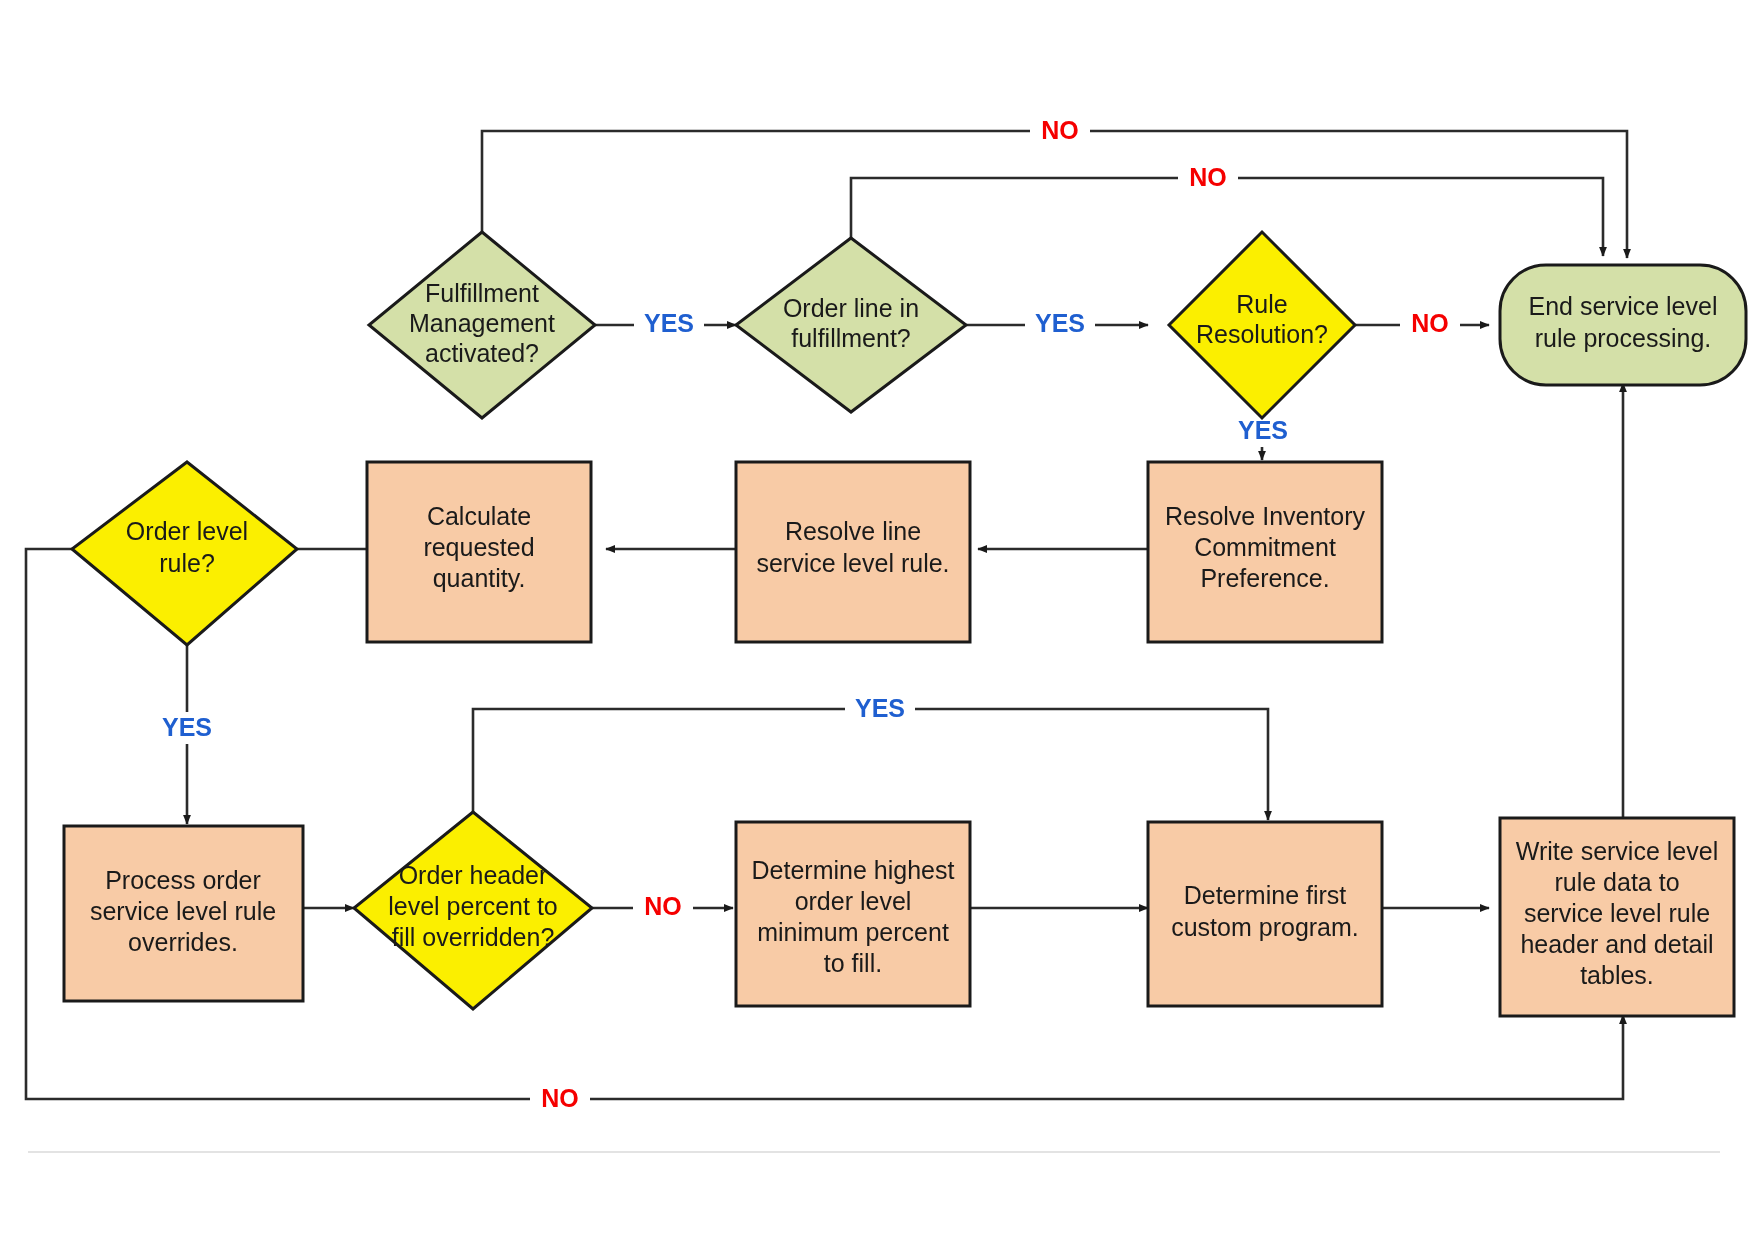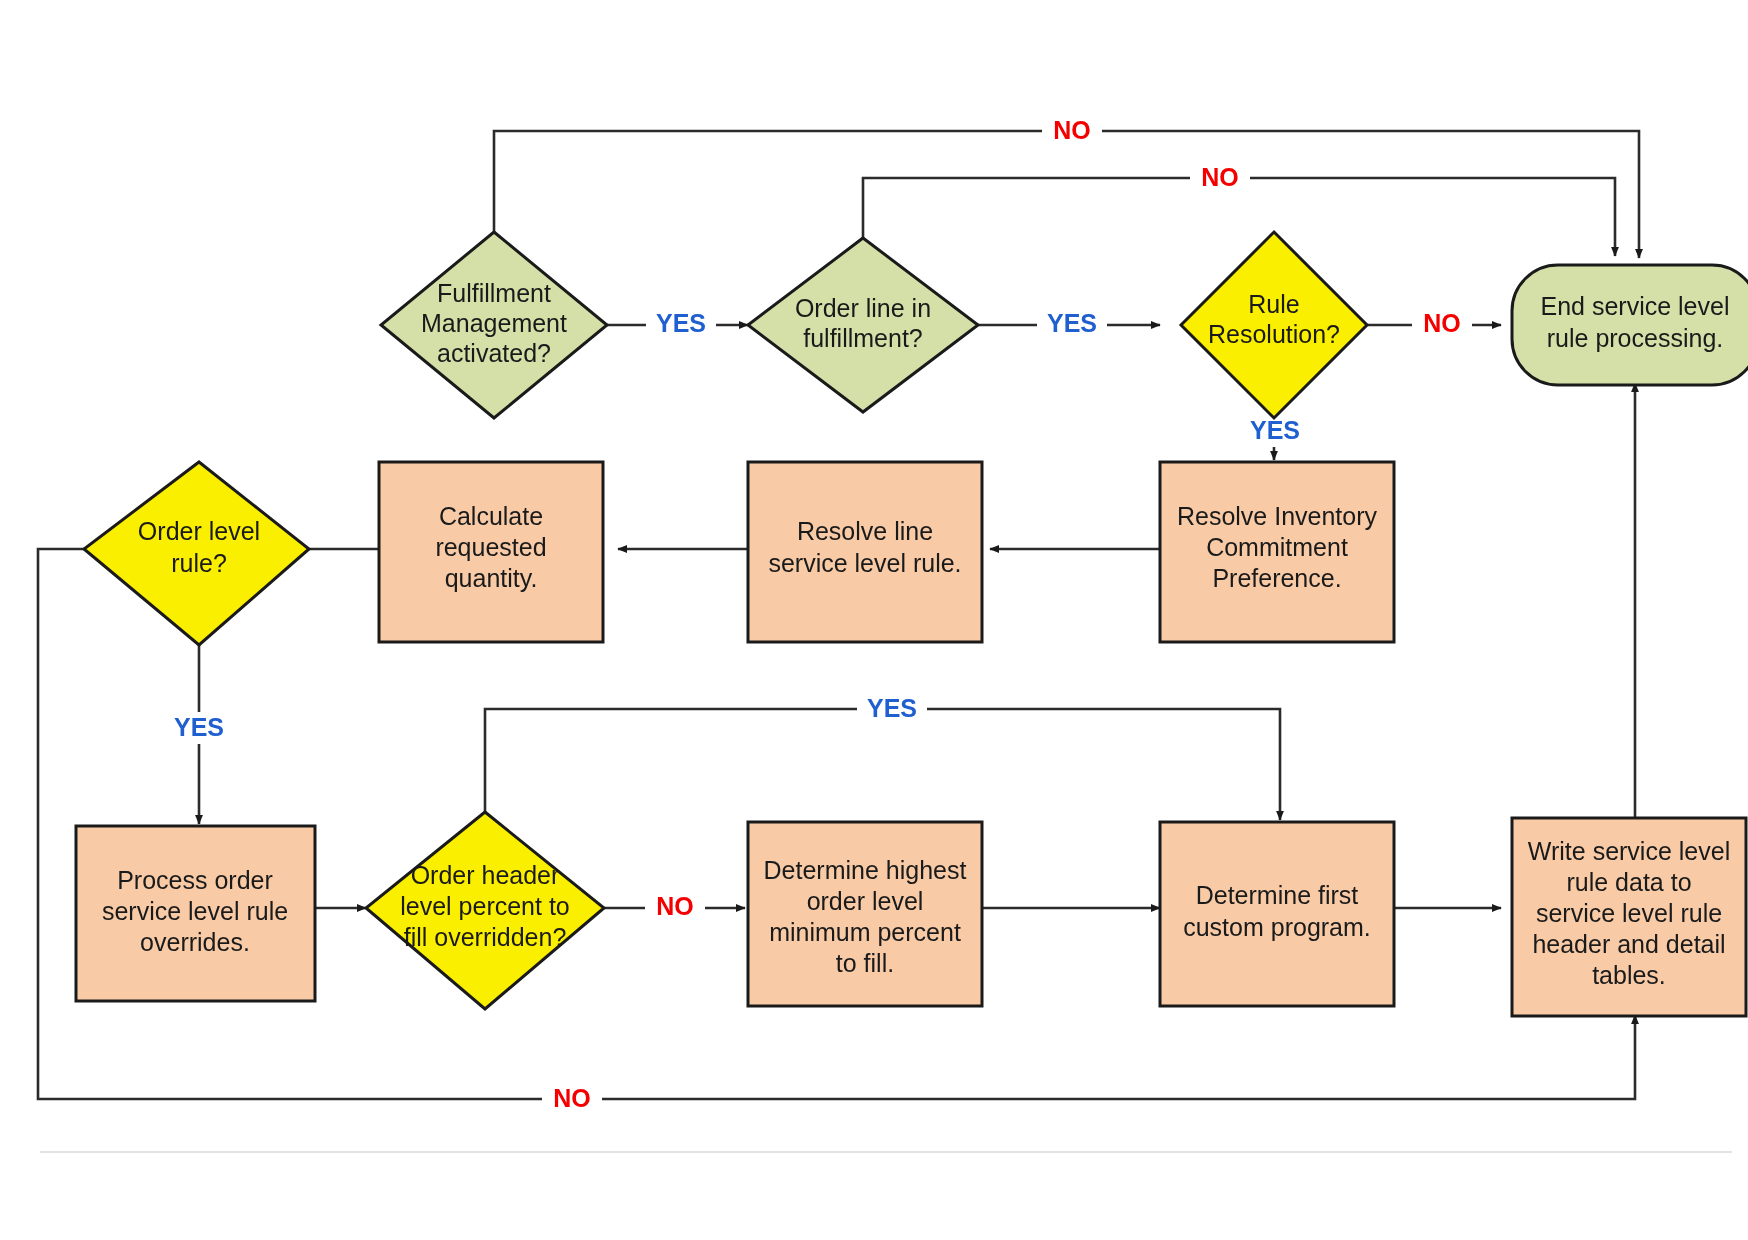--- a/index.html
+++ b/index.html
@@ -14,21 +14,20 @@
     overflow: hidden;
     position: relative;
   }
   #flowchart-root {
     position: absolute;
     left: 0;
     top: 0;
     width: 1568px;
     height: 1240px;
     background: #ffffff;
-    margin-left: 12px;
   }
   svg.flow {
     display: block;
     width: 1748px;
     height: 1240px;
   }
   .node-shape {
     stroke: #1a1a1a;
     stroke-width: 3;
   }

